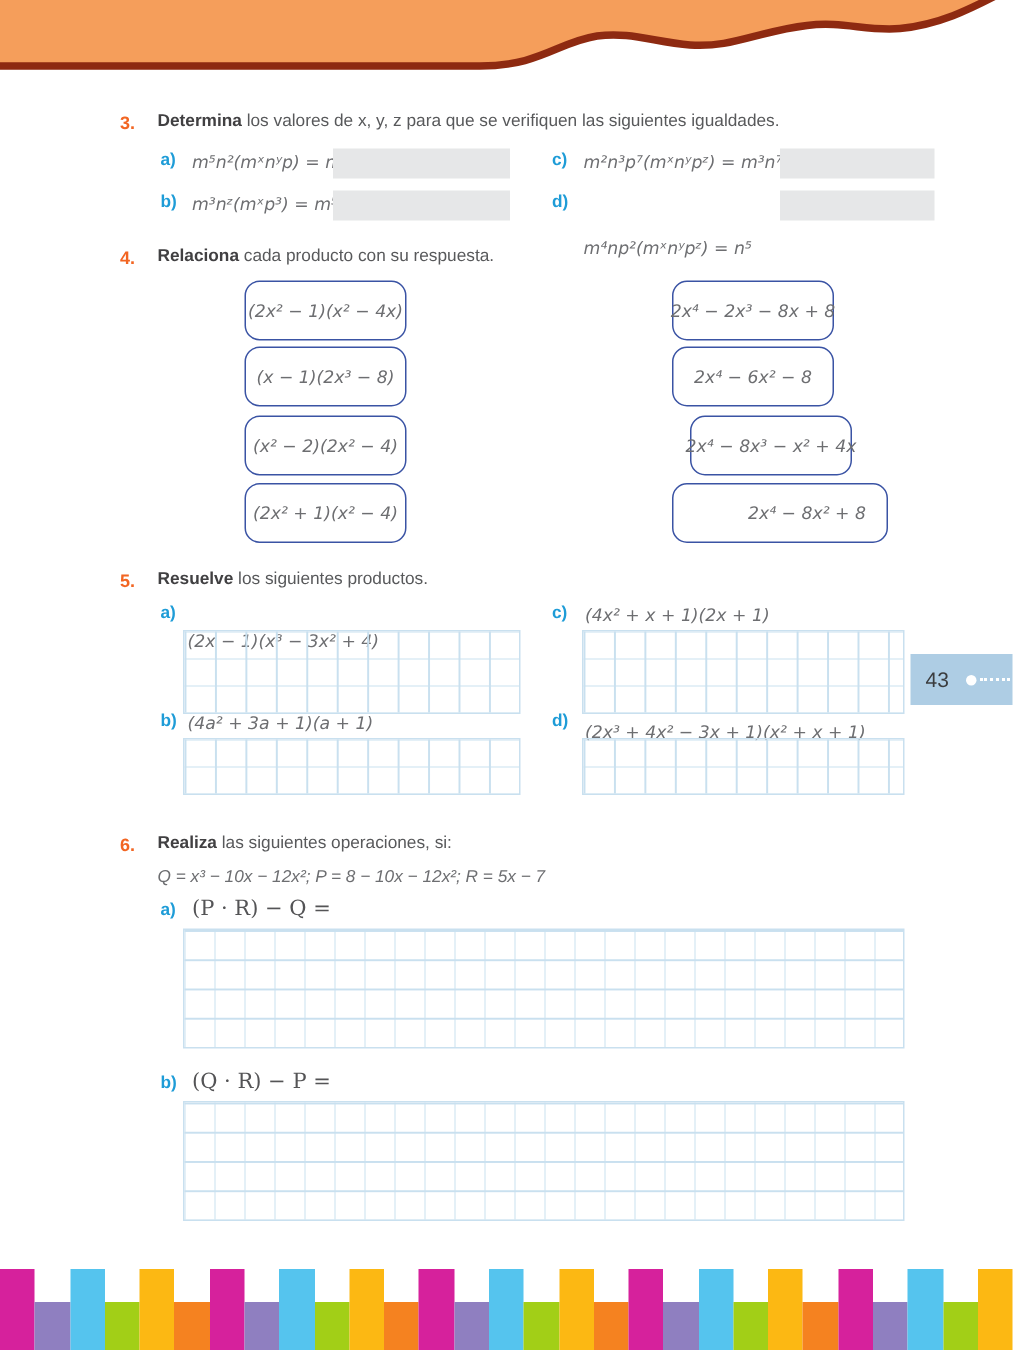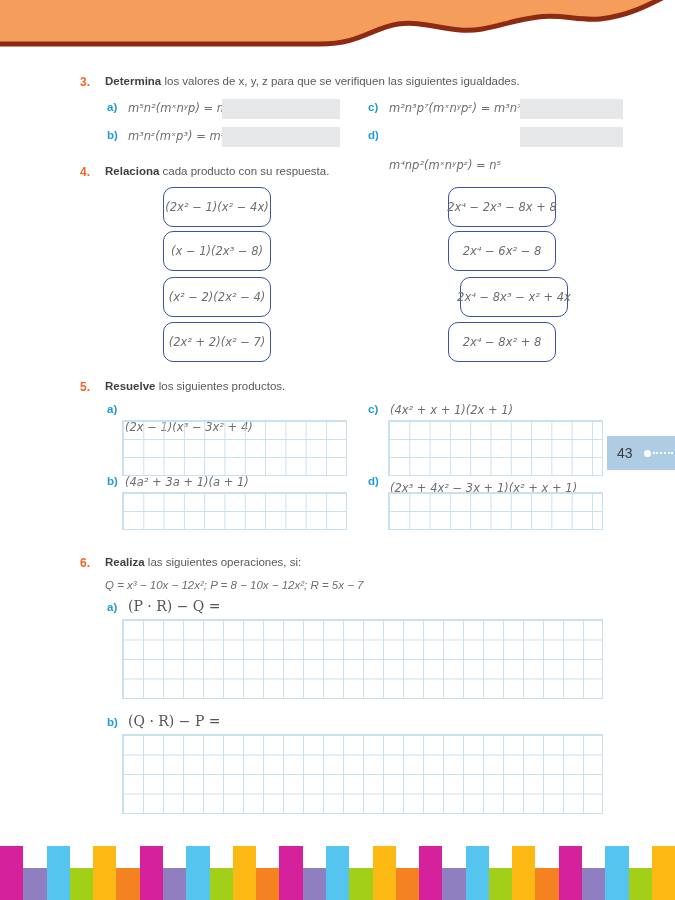--- a/index.html
+++ b/index.html
@@ -95,26 +95,26 @@
 
 <span class="ex-num" style="left:80px;top:165px;">4.</span>
 <div class="ex-head" style="left:105px;top:165px;">
   <b>Relaciona</b>
   <span>cada producto con su respuesta.</span>
 </div>
 
 <div class="match-box" style="left:163px;top:187px;">(2x² − 1)(x² − 4x)</div>
 <div class="match-box" style="left:163px;top:231px;">(x − 1)(2x³ − 8)</div>
 <div class="match-box" style="left:163px;top:277px;">(x² − 2)(2x² − 4)</div>
-<div class="match-box" style="left:163px;top:322px;">(2x² + 2)(x² − 7)</div>
+<div class="match-box" style="left:163px;top:322px;">(2x² + 1)(x² − 4)</div>
 
 <div class="match-box" style="left:448px;top:187px;">2x⁴ − 2x³ − 8x + 8</div>
 <div class="match-box" style="left:448px;top:231px;">2x⁴ − 6x² − 8</div>
 <div class="match-box" style="left:460px;top:277px;text-align:right;">2x⁴ − 8x³ − x² + 4x</div>
-<div class="match-box" style="left:448px;top:322px;">2x⁴ − 8x² + 8</div>
+<div class="match-box" style="left:448px;top:322px;padding-left:36px;">2x⁴ − 8x² + 8</div>
 
 <span class="ex-num" style="left:80px;top:380px;">5.</span>
 <div class="ex-head" style="left:105px;top:380px;">
   <b>Resuelve</b>
   <span>los siguientes productos.</span>
 </div>
 
 <span class="item-label" style="left:107px;top:403px;">a)</span>
 <span class="formula" style="left:125px;top:420px;">(2x − 1)(x³ − 3x² + 4)</span>
 <div class="grid small" style="left:122px;top:420px;width:223px;height:54px;"></div>

